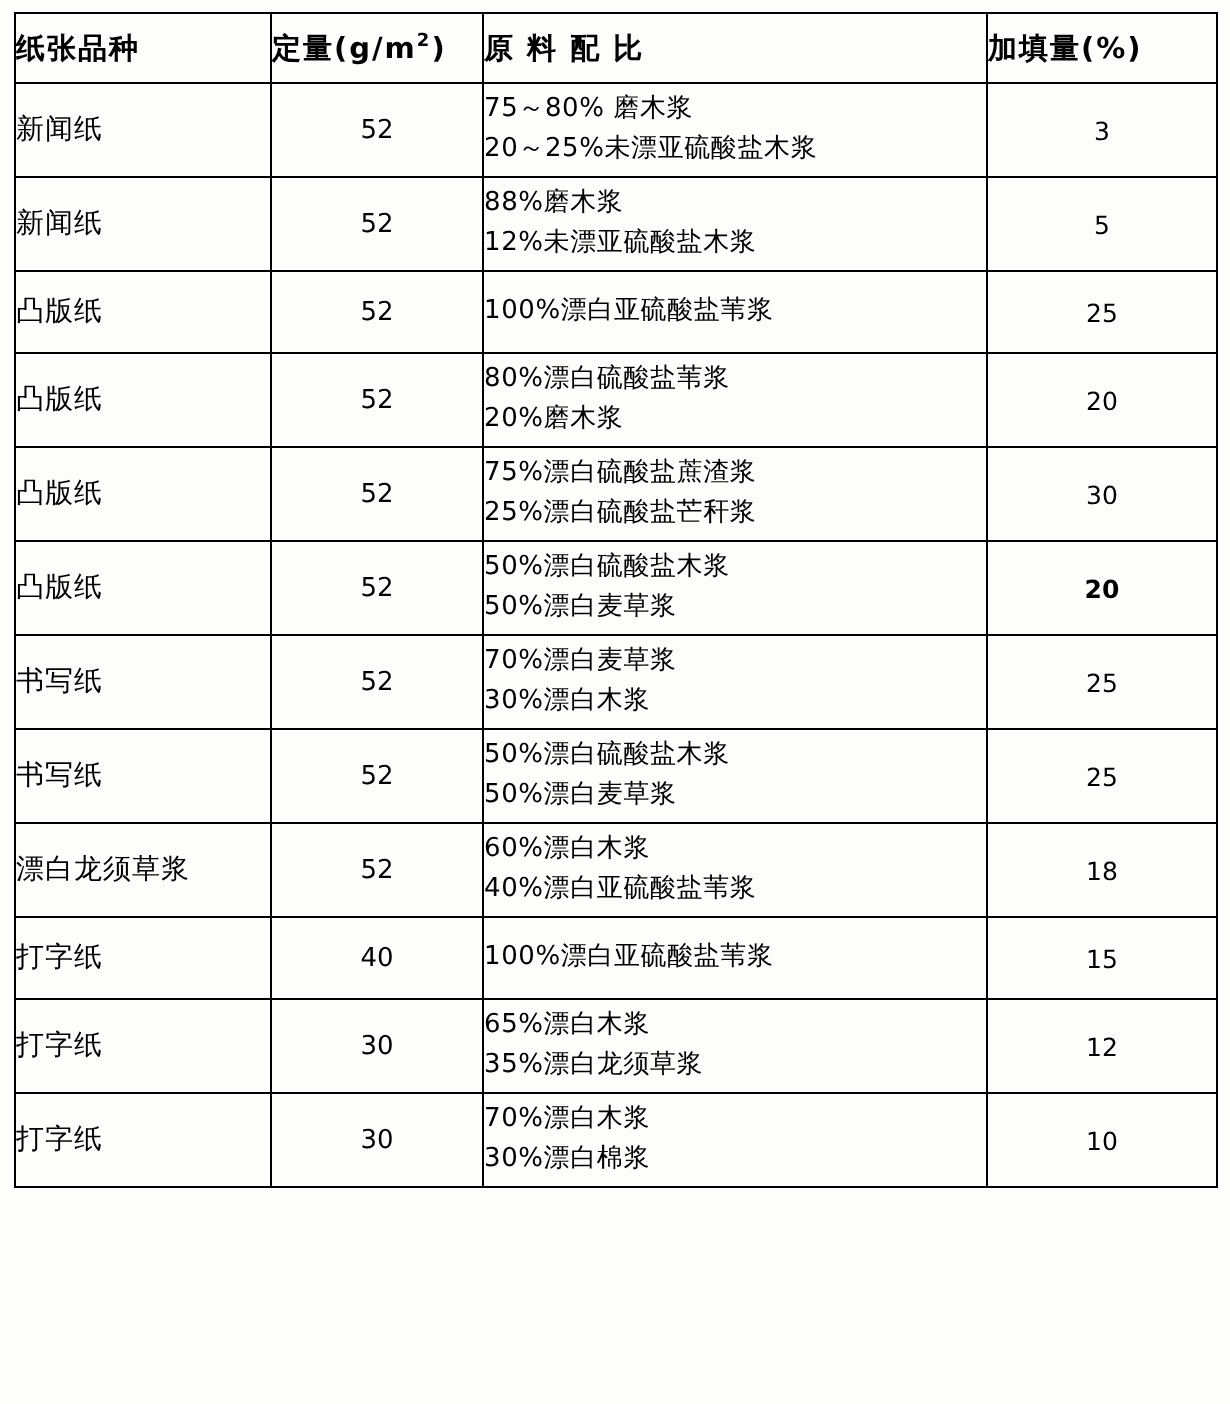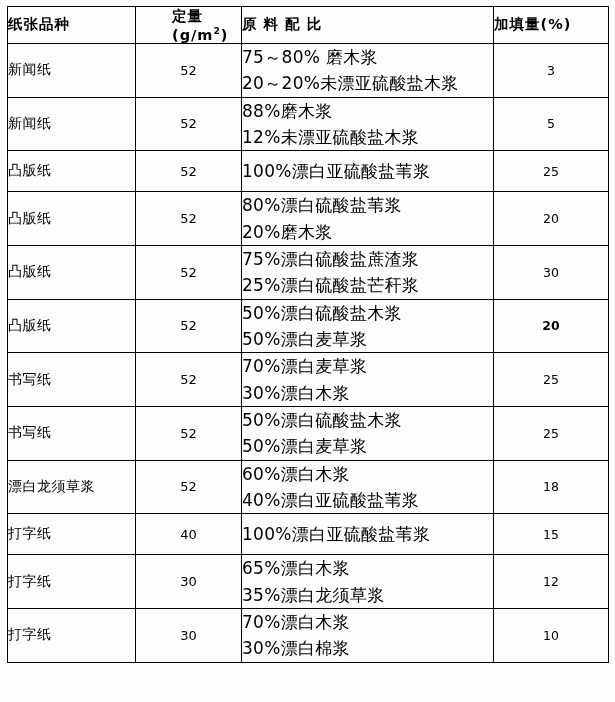--- a/index.html
+++ b/index.html
@@ -48,36 +48,36 @@
     font-size: 14px;
     text-align: left;
     padding-left: 12px;
     letter-spacing: 0.5px;
   }
   td.weight {
     font-size: 13px;
     text-align: center;
   }
   td.furnish {
-    font-size: 17px;
+    font-size: 13px;
     text-align: left;
     padding: 5px 0 5px 14px;
     line-height: 1.55;
     letter-spacing: 0.3px;
   }
   td.fill {
     font-size: 12.5px;
     text-align: center;
   }
   td.fill.bold { font-weight: bold; }
   .furnish-line { display: block; white-space: nowrap; }
   .row-2line td { height: 46px; }
   .row-1line td { height: 40px; }
   .sup { font-size: 9px; vertical-align: super; }
-  .hdr-inner { display: inline-block; margin-left: 36px; }
+  .hdr-inner { display: inline-block; }
 </style>
 </head>
 <body>
 
 <div id="paper">
   <table class="spec">
     <colgroup>
       <col class="col-kind">
       <col class="col-weight">
       <col class="col-furn">
@@ -90,21 +90,21 @@
         <th>原 料 配 比</th>
         <th>加填量(%)</th>
       </tr>
     </thead>
     <tbody id="tbody">
         <tr class="row-2line">
           <td class="kind">新闻纸</td>
           <td class="weight">52</td>
           <td class="furnish">
             <span class="furnish-line">75～80% 磨木浆</span>
-            <span class="furnish-line">20～20%未漂亚硫酸盐木浆</span>
+            <span class="furnish-line">20～25%未漂亚硫酸盐木浆</span>
           </td>
           <td class="fill">3</td>
         </tr>
         <tr class="row-2line">
           <td class="kind">新闻纸</td>
           <td class="weight">52</td>
           <td class="furnish">
             <span class="furnish-line">88%磨木浆</span>
             <span class="furnish-line">12%未漂亚硫酸盐木浆</span>
           </td>

